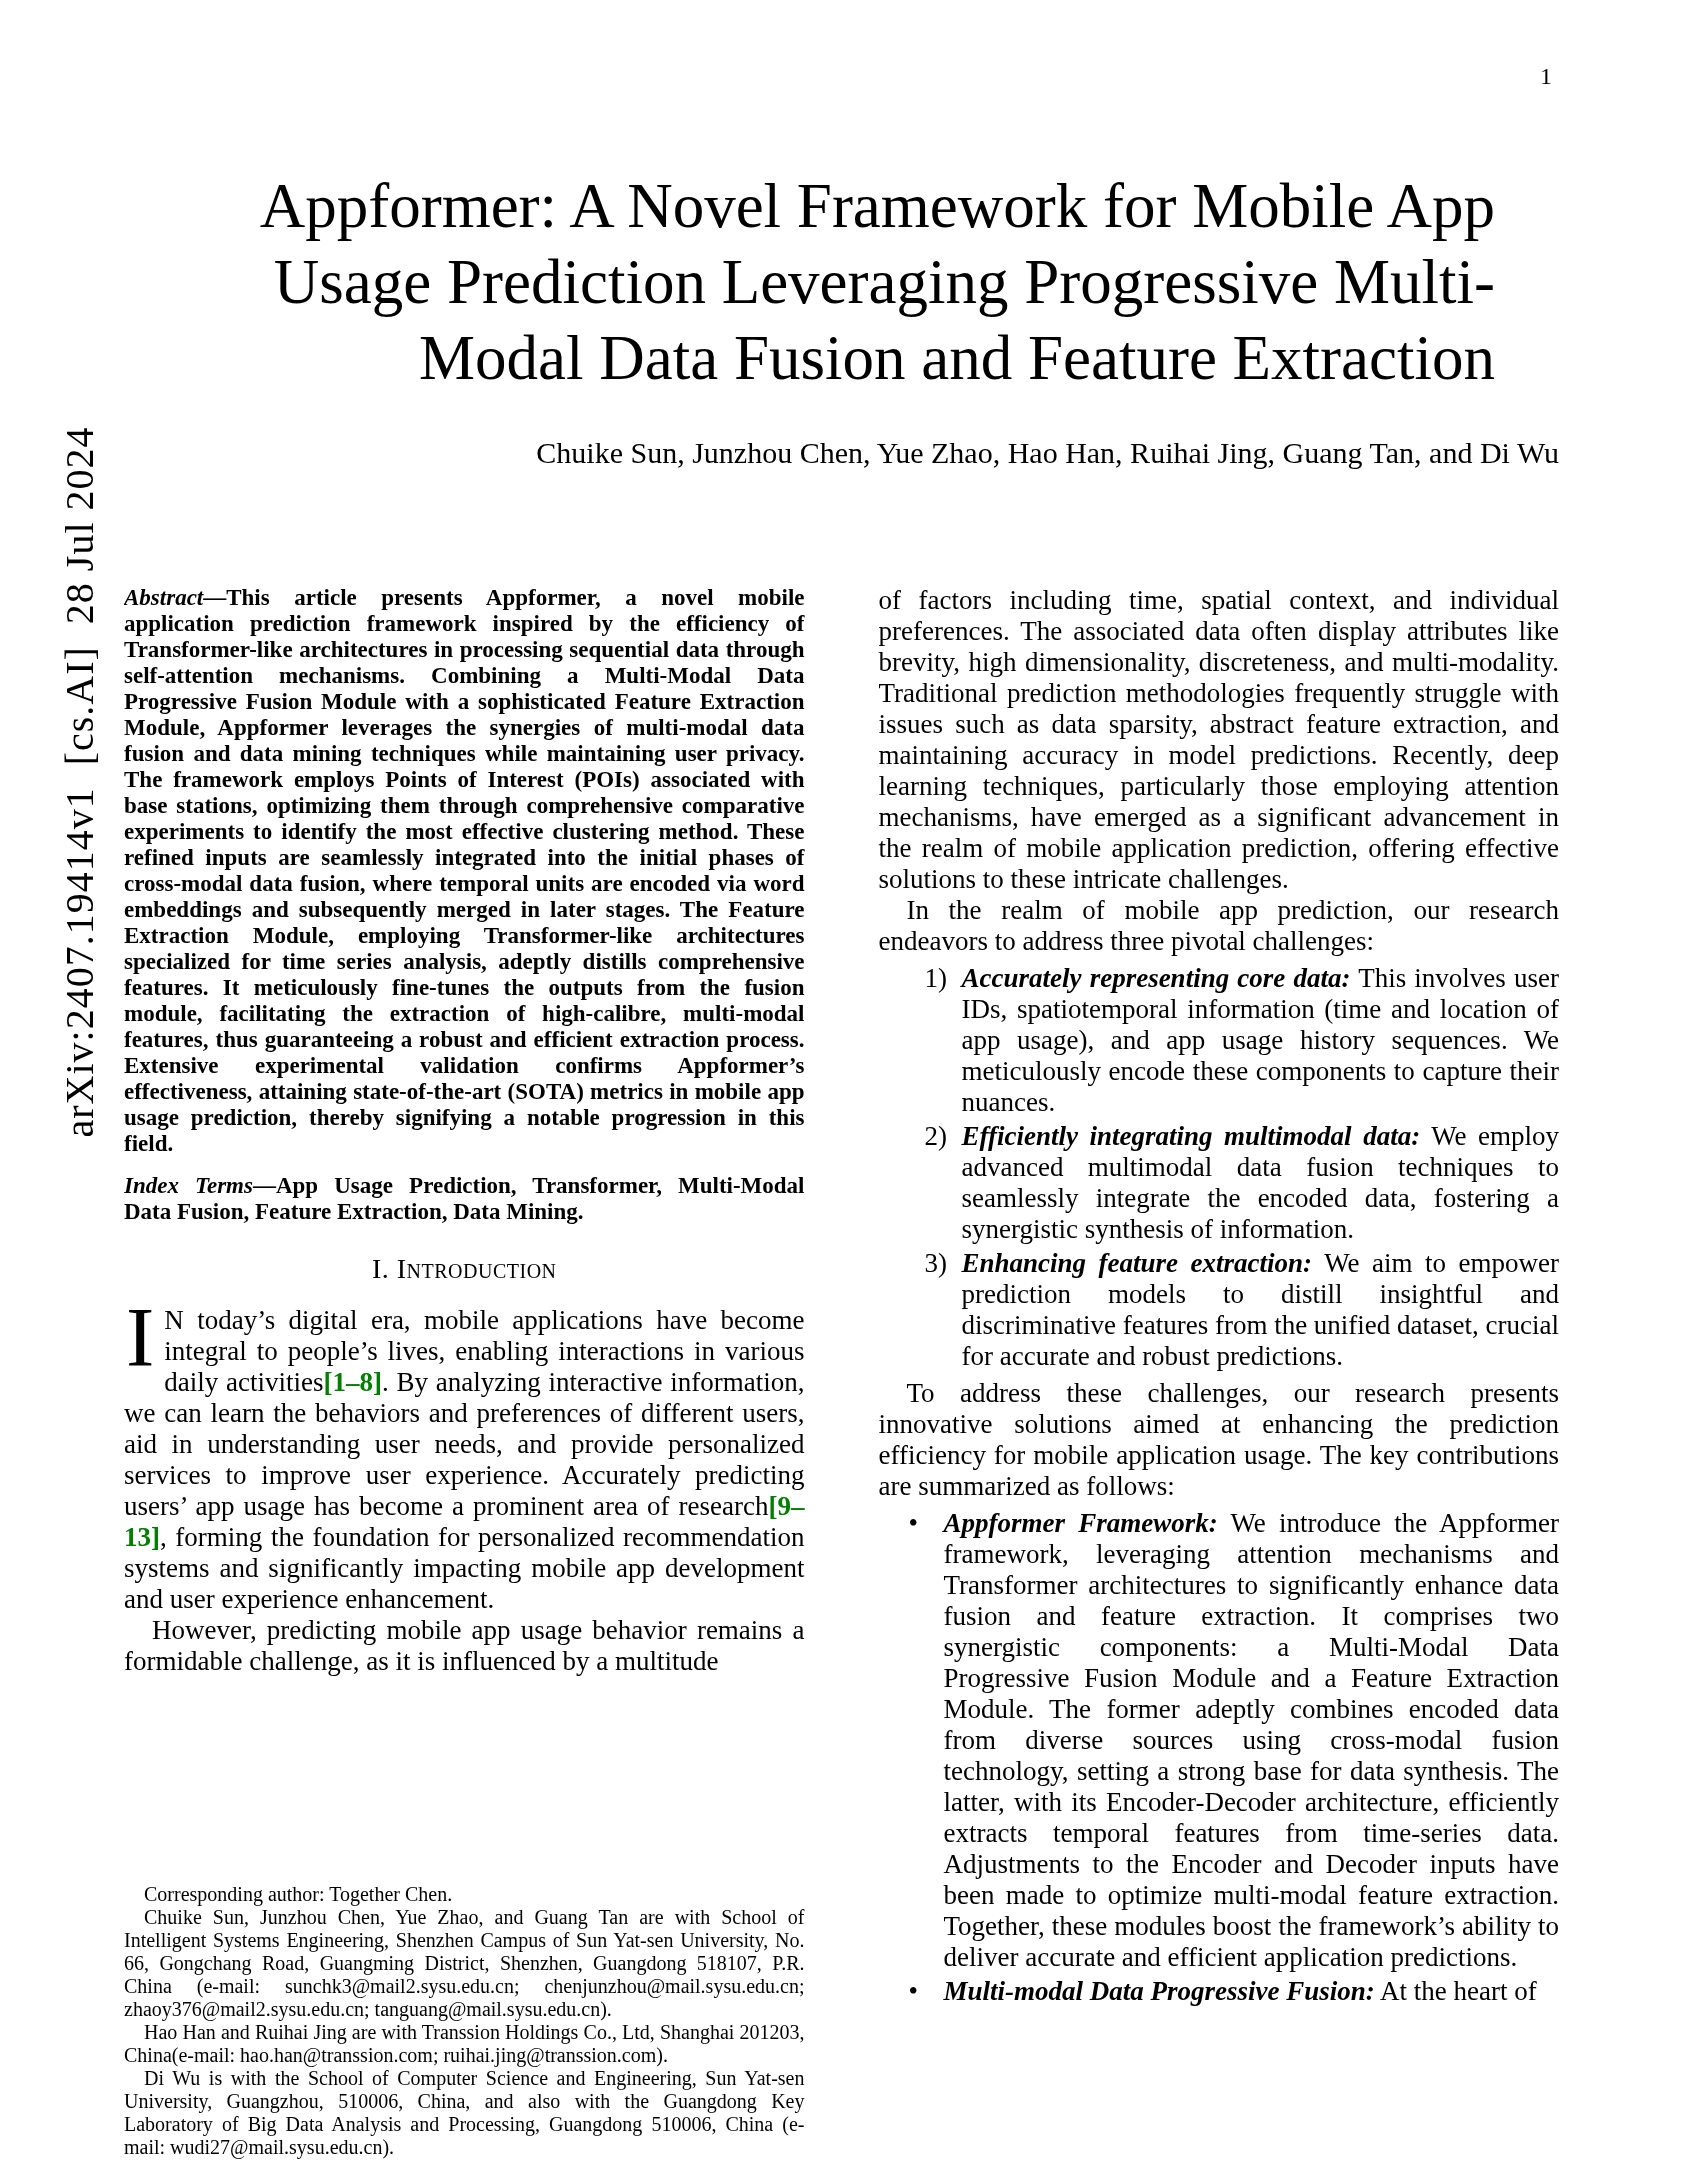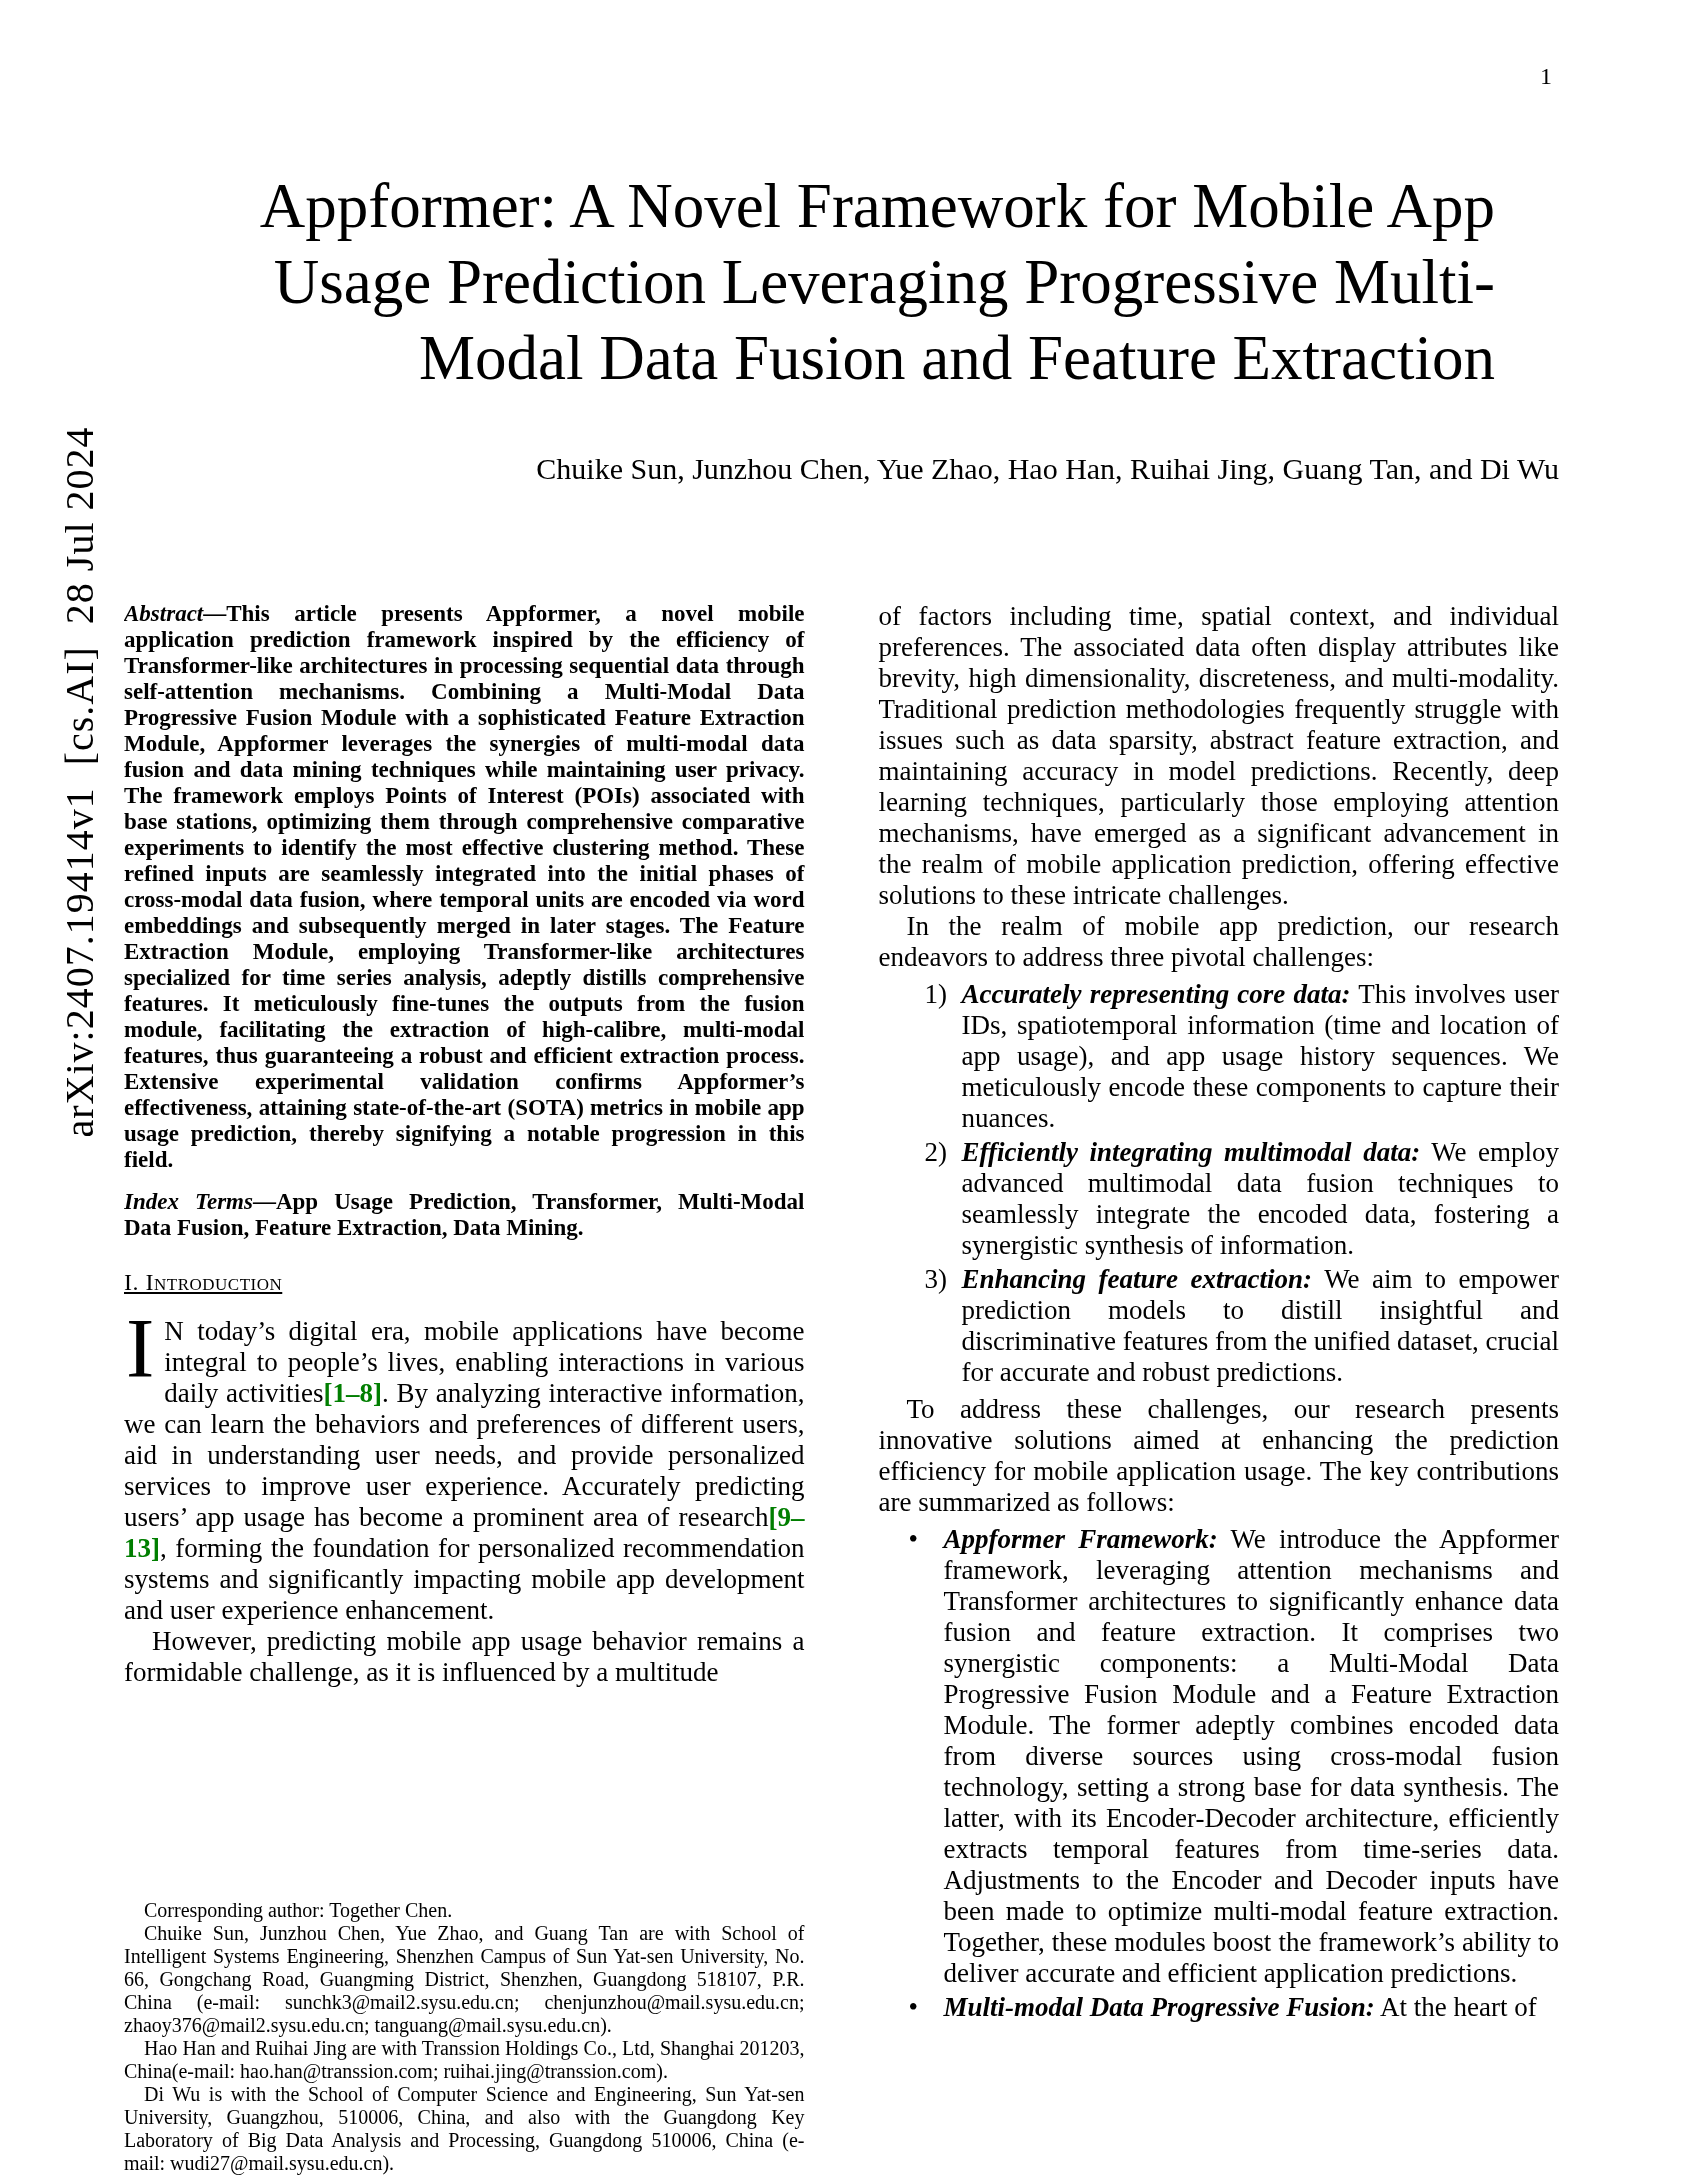--- a/index.html
+++ b/index.html
@@ -32,48 +32,47 @@
   }
   .header { text-align: right; }
   .title {
     font-size: 63px;
     font-weight: normal;
     line-height: 76px;
     max-width: 1307px;
     margin: 0 auto;
   }
   .authors {
-    margin-top: 56px;
+    margin-top: 40px;
     font-size: 30px;
   }
   .columns {
     display: flex;
     gap: 74px;
     margin-top: 115px;
     height: 1574px;
     overflow: hidden;
   }
   .col { flex: 1 1 0; min-width: 0; }
   .col-left { display: flex; flex-direction: column; }
   .abstract, .index-terms {
     font-size: 23px;
     font-weight: bold;
     line-height: 26px;
     text-align: justify;
   }
   .index-terms { margin-top: 16px; }
   .abs-label { font-style: italic; font-weight: bold; }
   .section-heading {
-    font-size: 24px;
+    font-size: 28px;
     font-weight: normal;
     font-variant: small-caps;
-    text-align: left;
+    text-align: center;
     margin: 28px 0 20px 0;
     letter-spacing: 0.5px;
-    text-decoration: underline;
   }
   .body-p {
     font-size: 27px;
     line-height: 31px;
     text-align: justify;
   }
   .indent { text-indent: 28px; }
   .dropcap {
     float: left;
     font-size: 85px;

